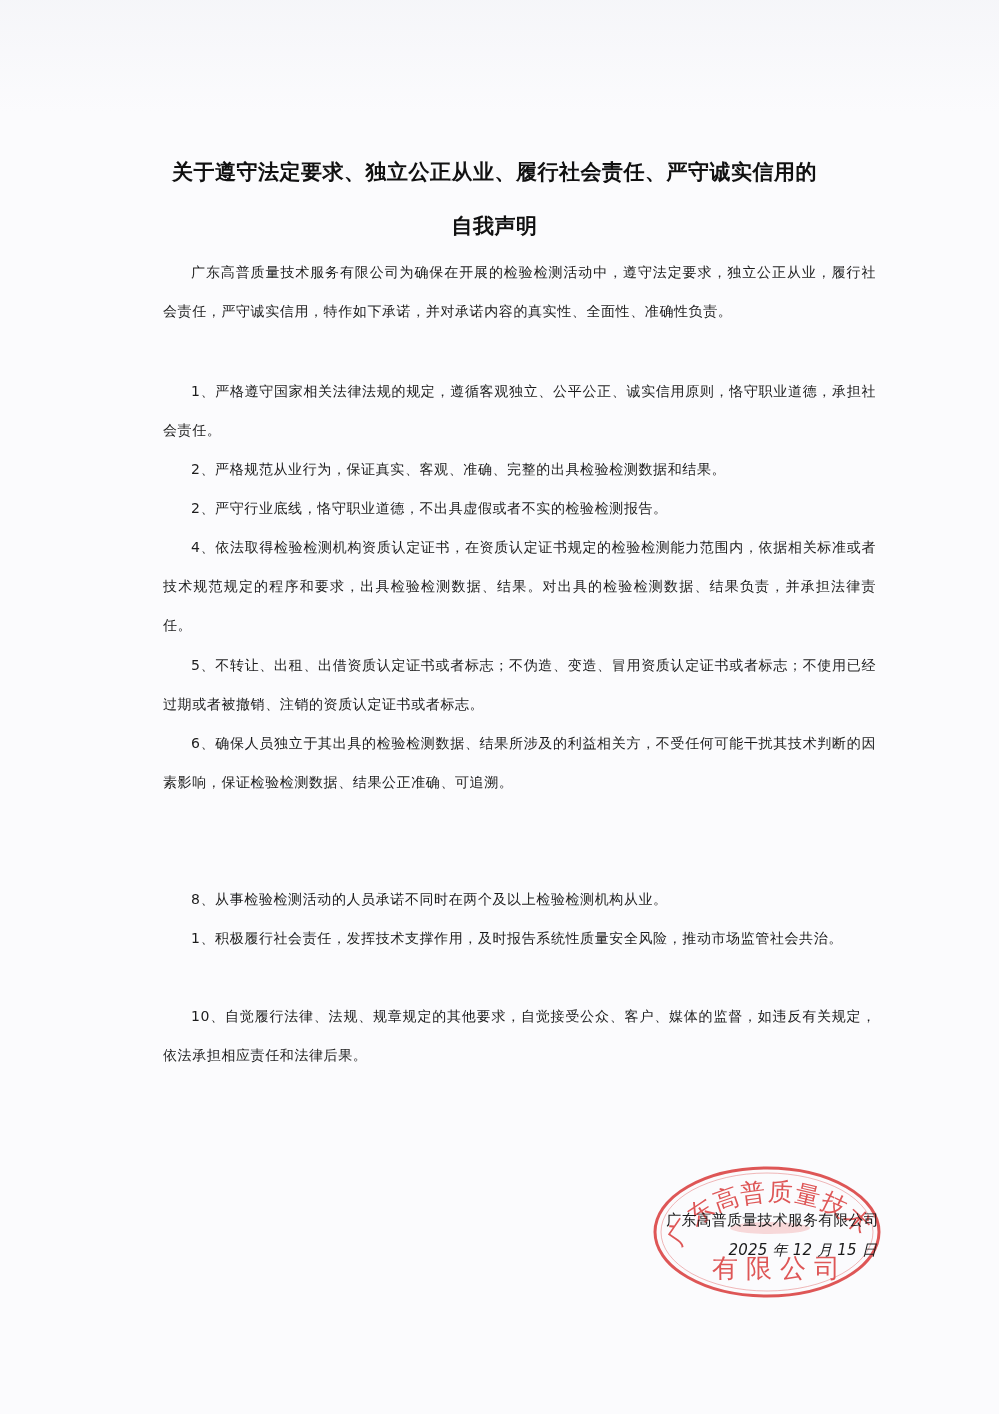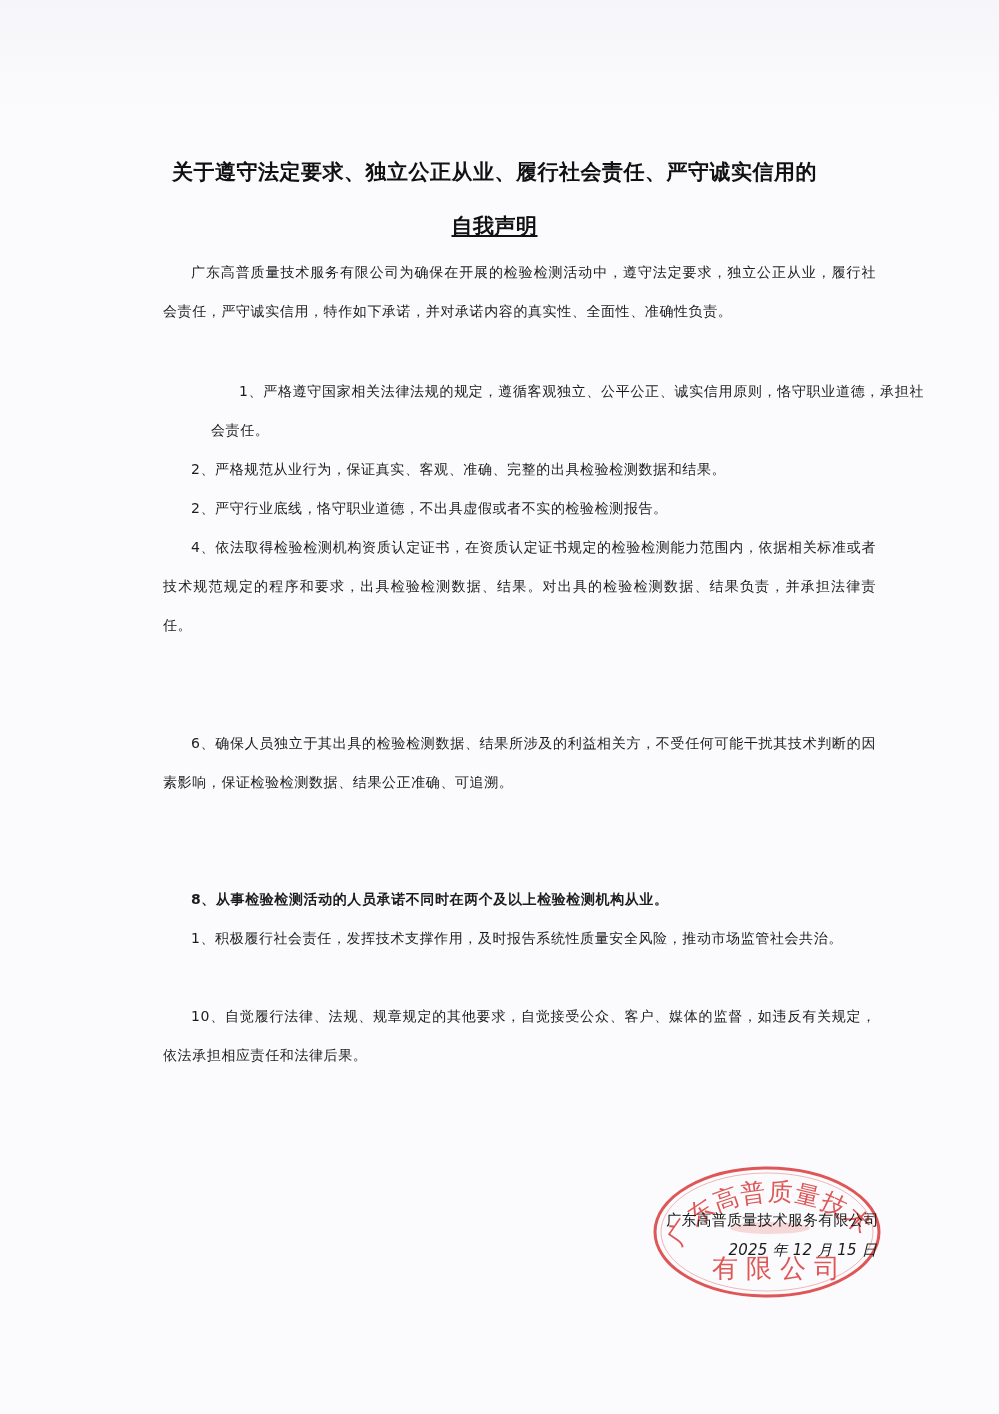--- a/index.html
+++ b/index.html
@@ -27,21 +27,21 @@
       position: absolute;
       left: 0;
       width: 989px;
       text-align: center;
       font-size: 21px;
       font-weight: bold;
       letter-spacing: 0.5px;
       color: #111;
     }
     .title.line1 { top: 158px; }
-    .title.line2 { top: 212px; text-decoration: underline; }
+    .title.line2 { top: 212px; }
     .para {
       position: absolute;
       left: 163px;
       width: 713px;
       font-size: 14px;
       line-height: 39px;
       color: #1c1c1c;
       text-align: justify;
       text-indent: 2em;
       letter-spacing: 0.6px;
@@ -69,26 +69,27 @@
 </head>
 <body>
 
 <div class="page">
 
   <div class="title line1">关于遵守法定要求、独立公正从业、履行社会责任、严守诚实信用的</div>
   <div class="title line2">自我声明</div>
 
   <div class="para" style="top:253px;">广东高普质量技术服务有限公司为确保在开展的检验检测活动中，遵守法定要求，独立公正从业，履行社会责任，严守诚实信用，特作如下承诺，并对承诺内容的真实性、全面性、准确性负责。</div>
 
-  <div class="para" style="top:372px;margin-left:48px;">1、严格遵守国家相关法律法规的规定，遵循客观独立、公平公正、诚实信用原则，恪守职业道德，承担社会责任。</div>
+  <div class="para" style="top:372px;">1、严格遵守国家相关法律法规的规定，遵循客观独立、公平公正、诚实信用原则，恪守职业道德，承担社会责任。</div>
   <div class="para" style="top:450px;">2、严格规范从业行为，保证真实、客观、准确、完整的出具检验检测数据和结果。</div>
   <div class="para" style="top:489px;">2、严守行业底线，恪守职业道德，不出具虚假或者不实的检验检测报告。</div>
   <div class="para" style="top:528px;">4、依法取得检验检测机构资质认定证书，在资质认定证书规定的检验检测能力范围内，依据相关标准或者技术规范规定的程序和要求，出具检验检测数据、结果。对出具的检验检测数据、结果负责，并承担法律责任。</div>
+  <div class="para" style="top:646px;">5、不转让、出租、出借资质认定证书或者标志；不伪造、变造、冒用资质认定证书或者标志；不使用已经过期或者被撤销、注销的资质认定证书或者标志。</div>
   <div class="para" style="top:724px;">6、确保人员独立于其出具的检验检测数据、结果所涉及的利益相关方，不受任何可能干扰其技术判断的因素影响，保证检验检测数据、结果公正准确、可追溯。</div>
-  <div class="para" style="top:880px;font-weight:bold;">8、从事检验检测活动的人员承诺不同时在两个及以上检验检测机构从业。</div>
+  <div class="para" style="top:880px;">8、从事检验检测活动的人员承诺不同时在两个及以上检验检测机构从业。</div>
   <div class="para" style="top:919px;">1、积极履行社会责任，发挥技术支撑作用，及时报告系统性质量安全风险，推动市场监管社会共治。</div>
   <div class="para" style="top:997px;">10、自觉履行法律、法规、规章规定的其他要求，自觉接受公众、客户、媒体的监督，如违反有关规定，依法承担相应责任和法律后果。</div>
 
   <svg class="stamp" viewBox="0 0 235 140" xmlns="http://www.w3.org/2000/svg">
     <defs>
       <path id="topArc" d="M 30 92 A 95 62 0 0 1 205 70" fill="none"></path>
     </defs>
     <ellipse cx="117" cy="72" rx="112" ry="64" fill="none" stroke="#d93a3a" stroke-width="3"></ellipse>
     <ellipse cx="117" cy="72" rx="106" ry="59" fill="none" stroke="#e05a5a" stroke-width="1" opacity="0.5"></ellipse>
     <text font-family="DejaVu Serif, serif" font-size="25" fill="#d93a3a" letter-spacing="1">

